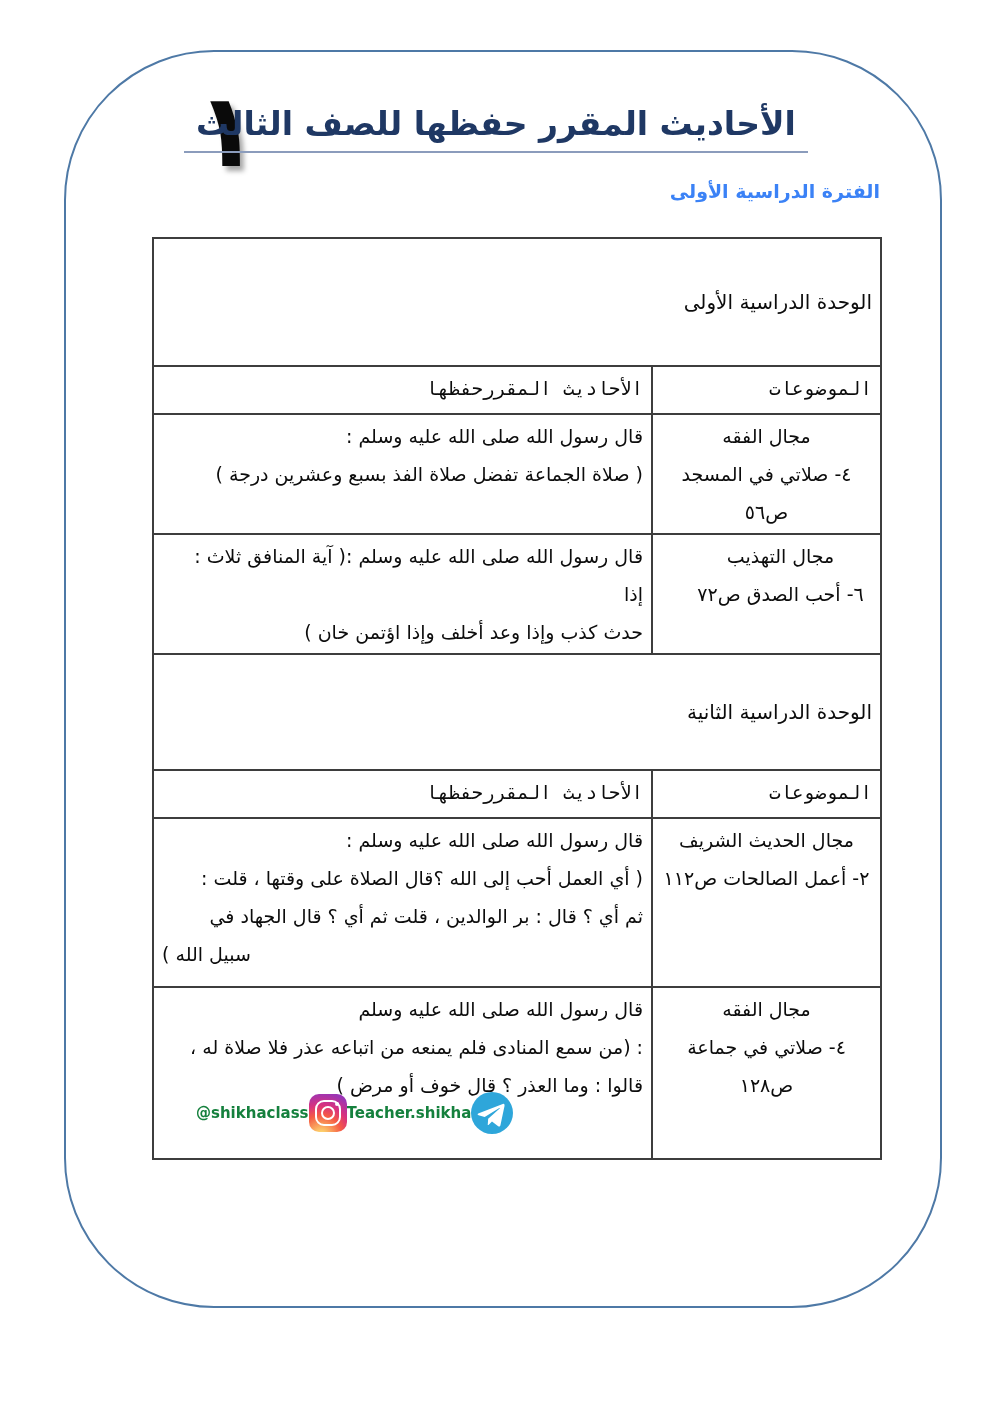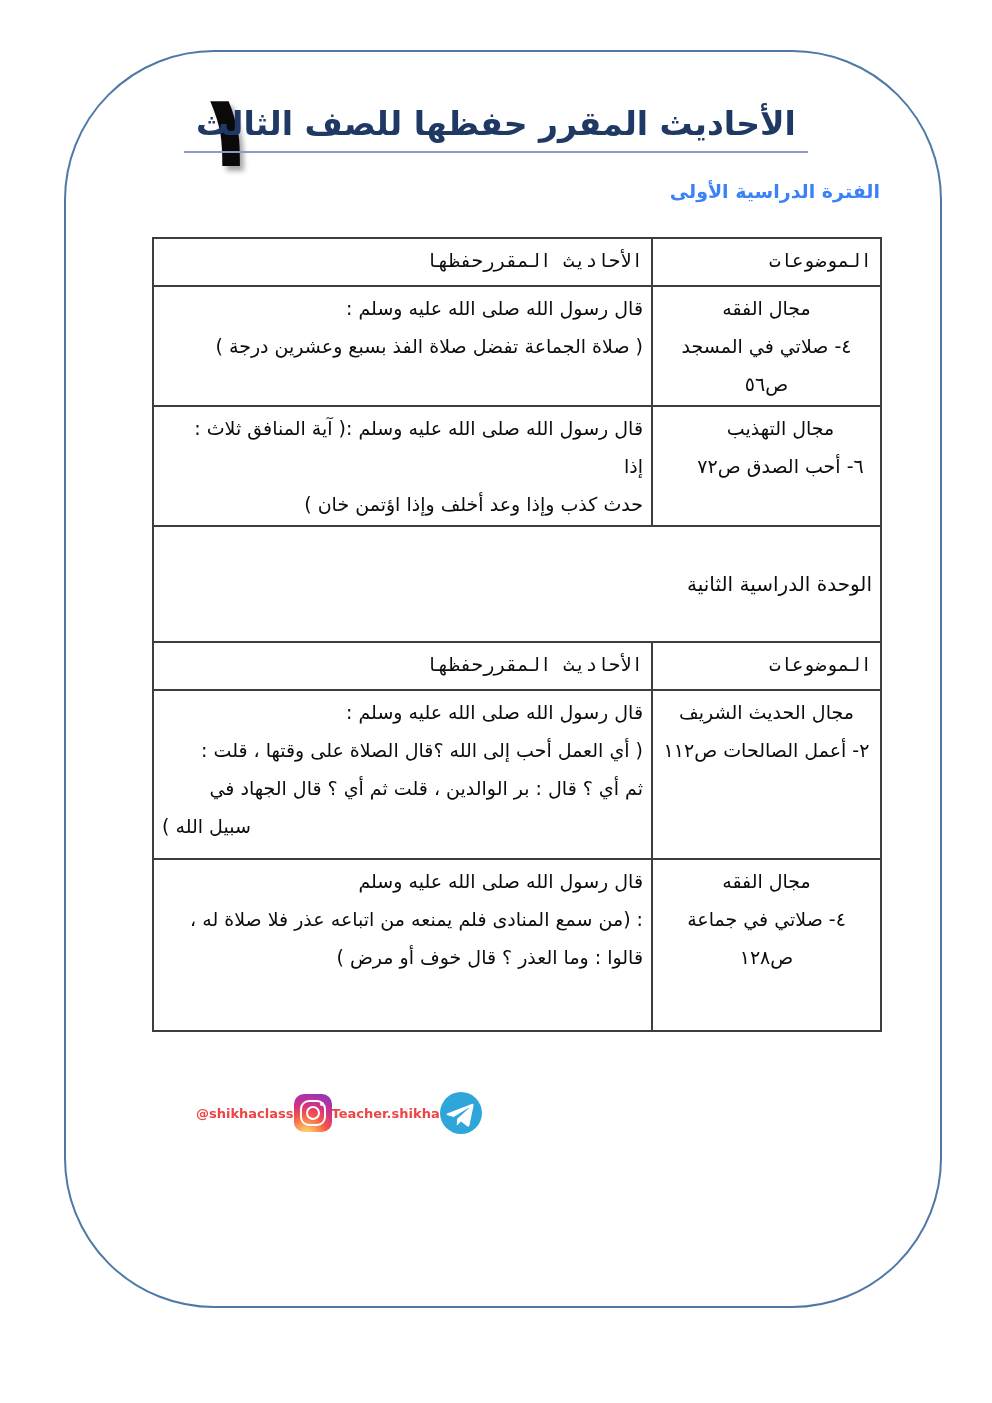--- a/index.html
+++ b/index.html
@@ -29,21 +29,21 @@
   tr.hdr td{height:42px;text-align:right;vertical-align:middle;line-height:1.4;font-family:Liberation Mono, monospace;}
   tr.row-1 td{height:76px;}
   tr.row-2 td{height:81px;padding-left:36px;}
   tr.row-3 td{height:163px;}
   tr.row-4 td{height:166px;}
   td.topic-cell{text-align:center;}
   td.hadith-cell{text-align:right;}
   td.hadith-cell .center{text-align:left;}
   
   .footer{position:absolute;left:196px;top:1092px;display:flex;align-items:center;gap:0;
-          direction:ltr;font-size:13px;font-weight:600;color:#ef4444;}
+          direction:ltr;font-size:15px;font-weight:600;color:#15803d;}
   .ig-icon{position:relative;display:inline-block;width:38px;height:38px;border-radius:10px;
            background:radial-gradient(circle at 32% 110%, #fdd36d 8%, #f55b44 42%, #d9317e 62%, #9a35b5 88%);}
   .ig-icon::before{content:"";position:absolute;inset:6px;border:2.5px solid #fff;border-radius:9px;}
   .ig-icon::after{content:"";position:absolute;inset:12px;border:2.5px solid #fff;border-radius:50%;}
   .ig-dot{position:absolute;top:8px;right:8px;width:4px;height:4px;background:#fff;border-radius:50%;z-index:2;}
   .tg-icon{display:inline-block;width:42px;height:42px;}
   .tg-icon svg{display:block;width:42px;height:42px;}
 </style>
 </head>
 <body>
@@ -60,20 +60,23 @@
 
   <div class="term-heading">الفترة الدراسية الأولى</div>
 
   <table class="main" dir="rtl">
     <colgroup>
         <col class="c-topics">
         <col class="c-hadith">
       </colgroup>
     <tbody>
 
+      <tr class="unit-1">
+        <td colspan="2">الوحدة الدراسية الأولى</td>
+      </tr>
       <tr class="hdr">
         <td>الموضوعات</td>
         <td>الأحاديث المقررحفظها</td>
       </tr>
       <tr class="row-1">
         <td class="topic-cell">
           <div>مجال الفقه</div>
           <div>٤- صلاتي في المسجد ص٥٦</div>
         </td>
         <td class="hadith-cell">

